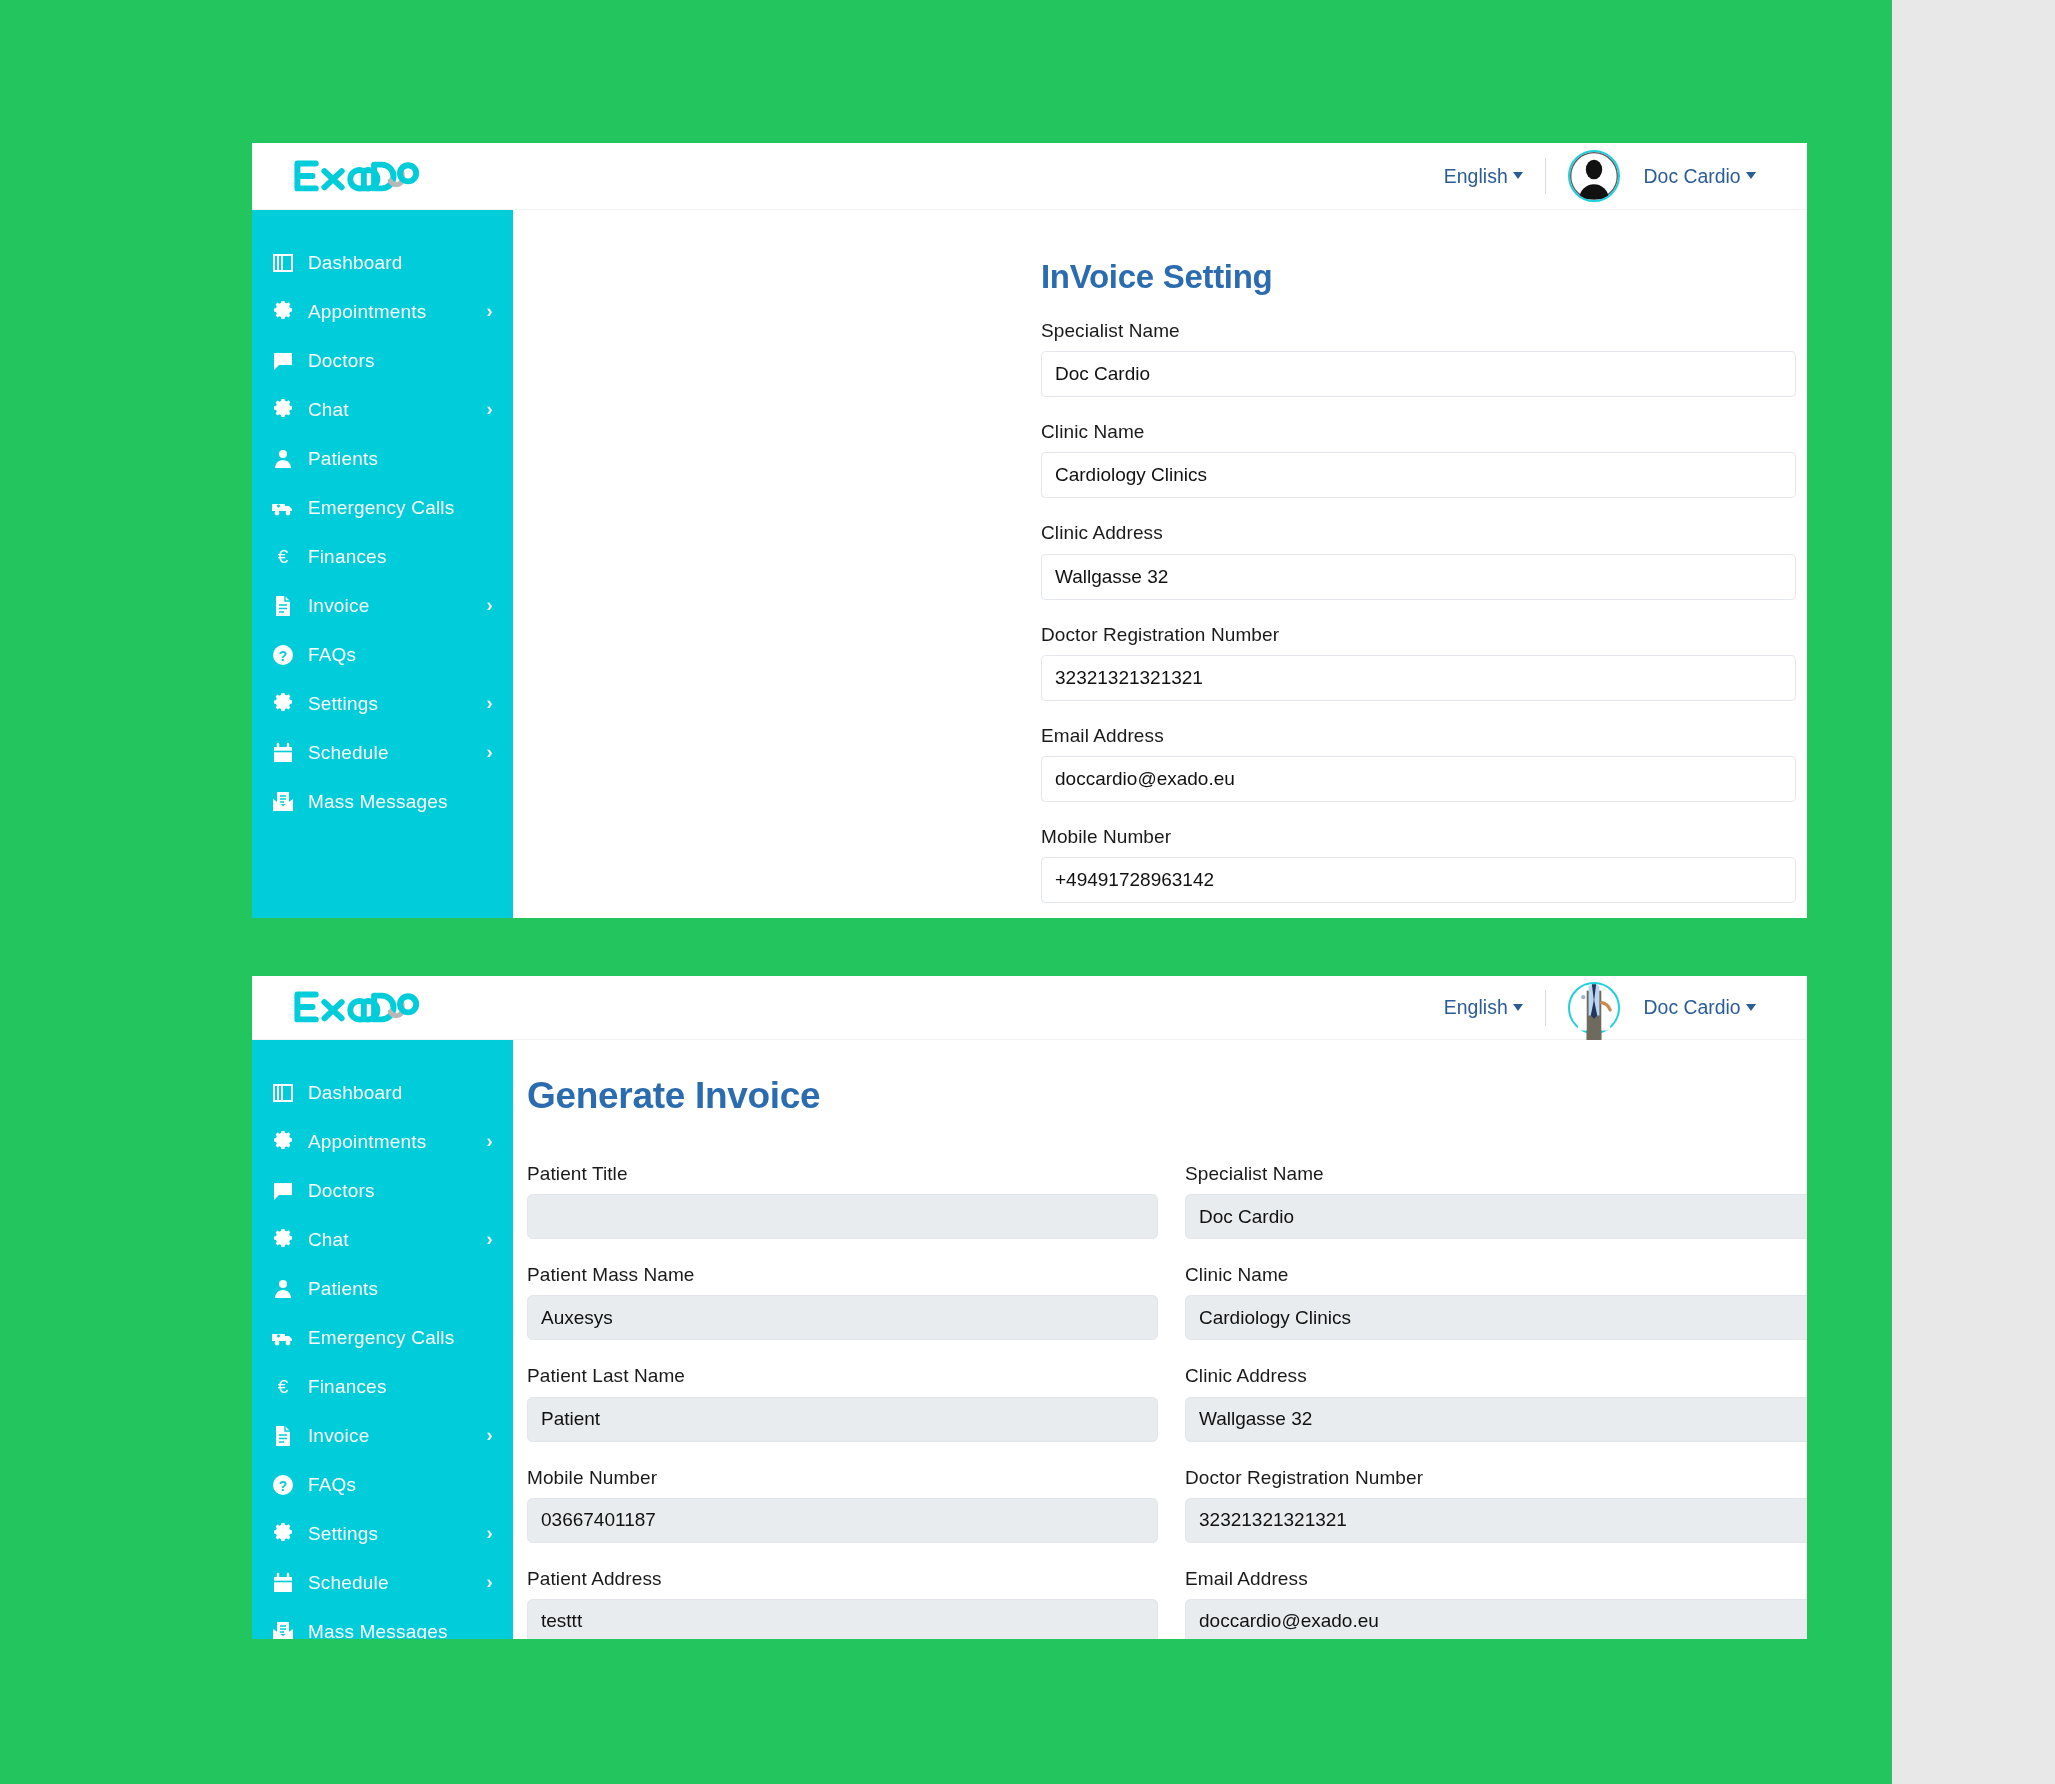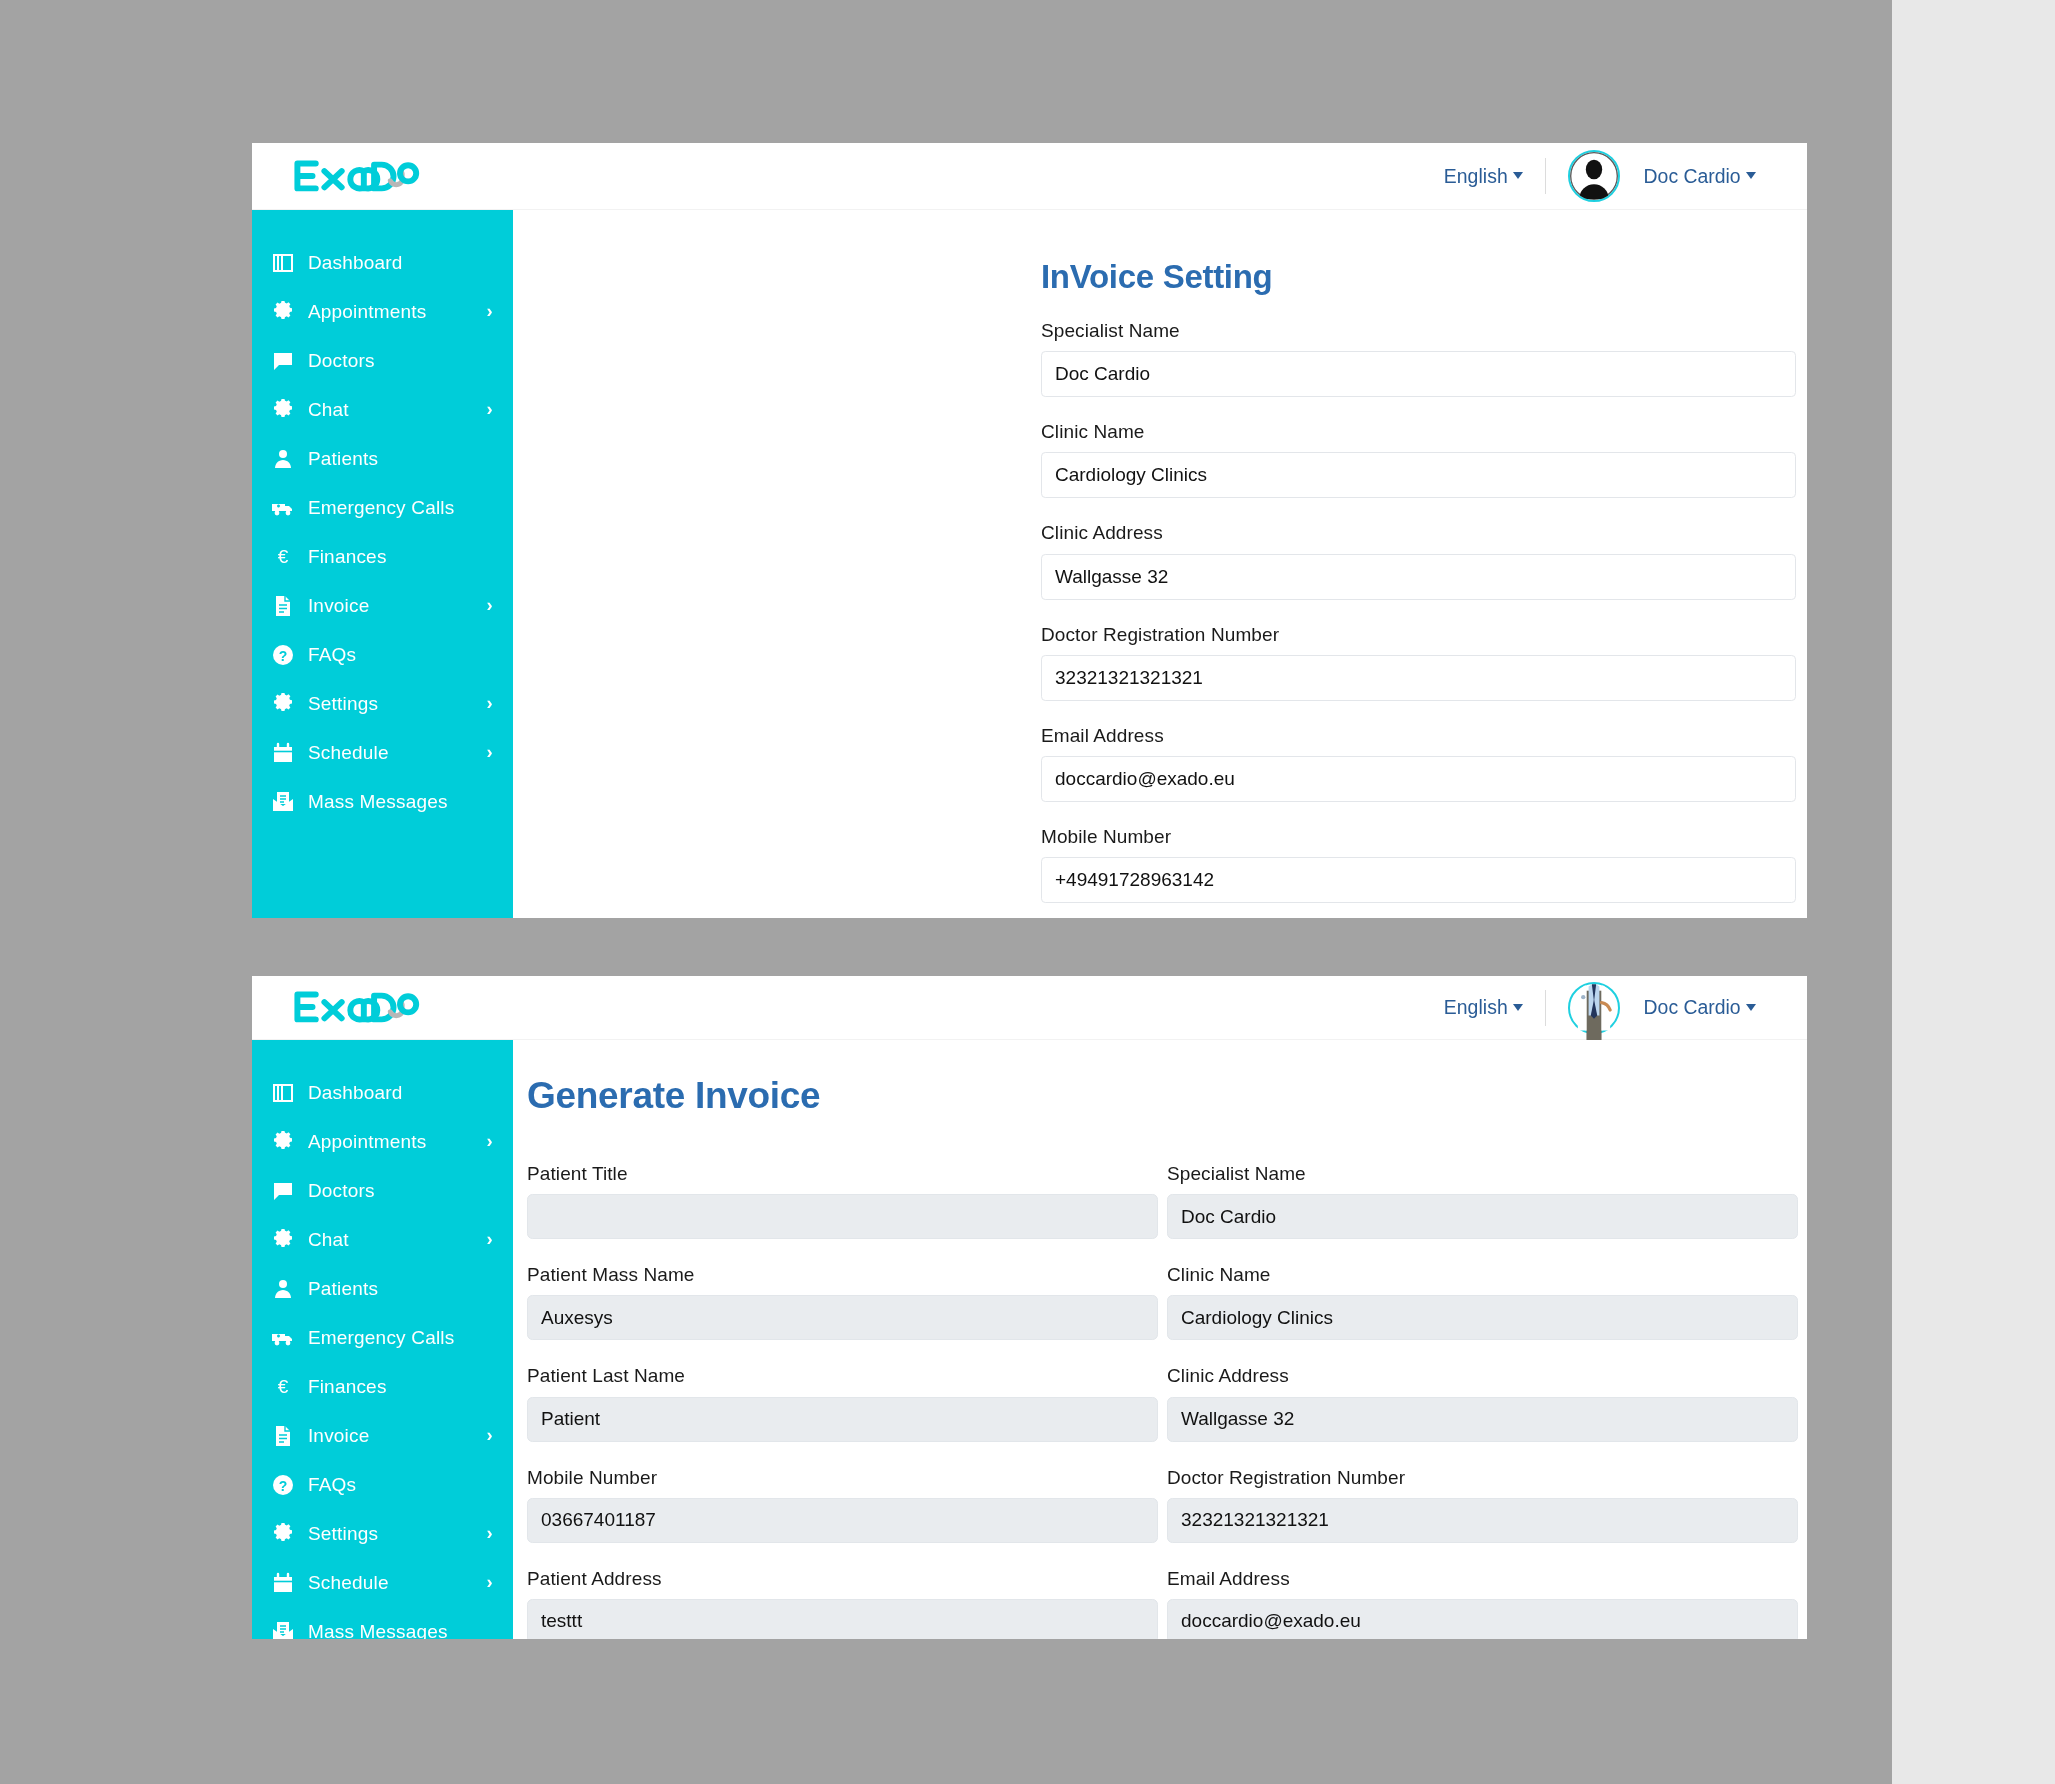--- a/index.html
+++ b/index.html
@@ -9,21 +9,21 @@
     height: 1785px;
     background: #e8e8e8;
     font-family: "Liberation Sans", sans-serif;
     overflow: hidden;
   }
 
   .stage {
     position: relative;
     width: 1892px;
     height: 1785px;
-    background: #a3a3a3;
+    background: #22c55e;
   }
 
   
   .panel {
     position: absolute;
     background: #ffffff;
     overflow: hidden;
   }
   #panel-invoice-setting { left: 252px; top: 143px; width: 1555px; height: 775px; }
   #panel-generate-invoice { left: 252px; top: 976px; width: 1555px; height: 663px; }
@@ -170,21 +170,21 @@
     font-family: "Liberation Sans", sans-serif;
     display: flex;
     align-items: center;
   }
 
   
   .gen-wrap { padding: 35px 32px 0 14px; }
   .gen-grid {
     display: grid;
     grid-template-columns: 631px 631px;
-    column-gap: 9px;
+    column-gap: 27px;
     margin-top: 46px;
   }
   .gen-grid .field { margin-top: 0; margin-bottom: 25px; }
   .gen-grid .field-input {
     width: 100%;
     background: #e9ecef;
     border: 1.1px solid #e2e6ea;
     border-radius: 5.4px;
     height: 45px;
   }

